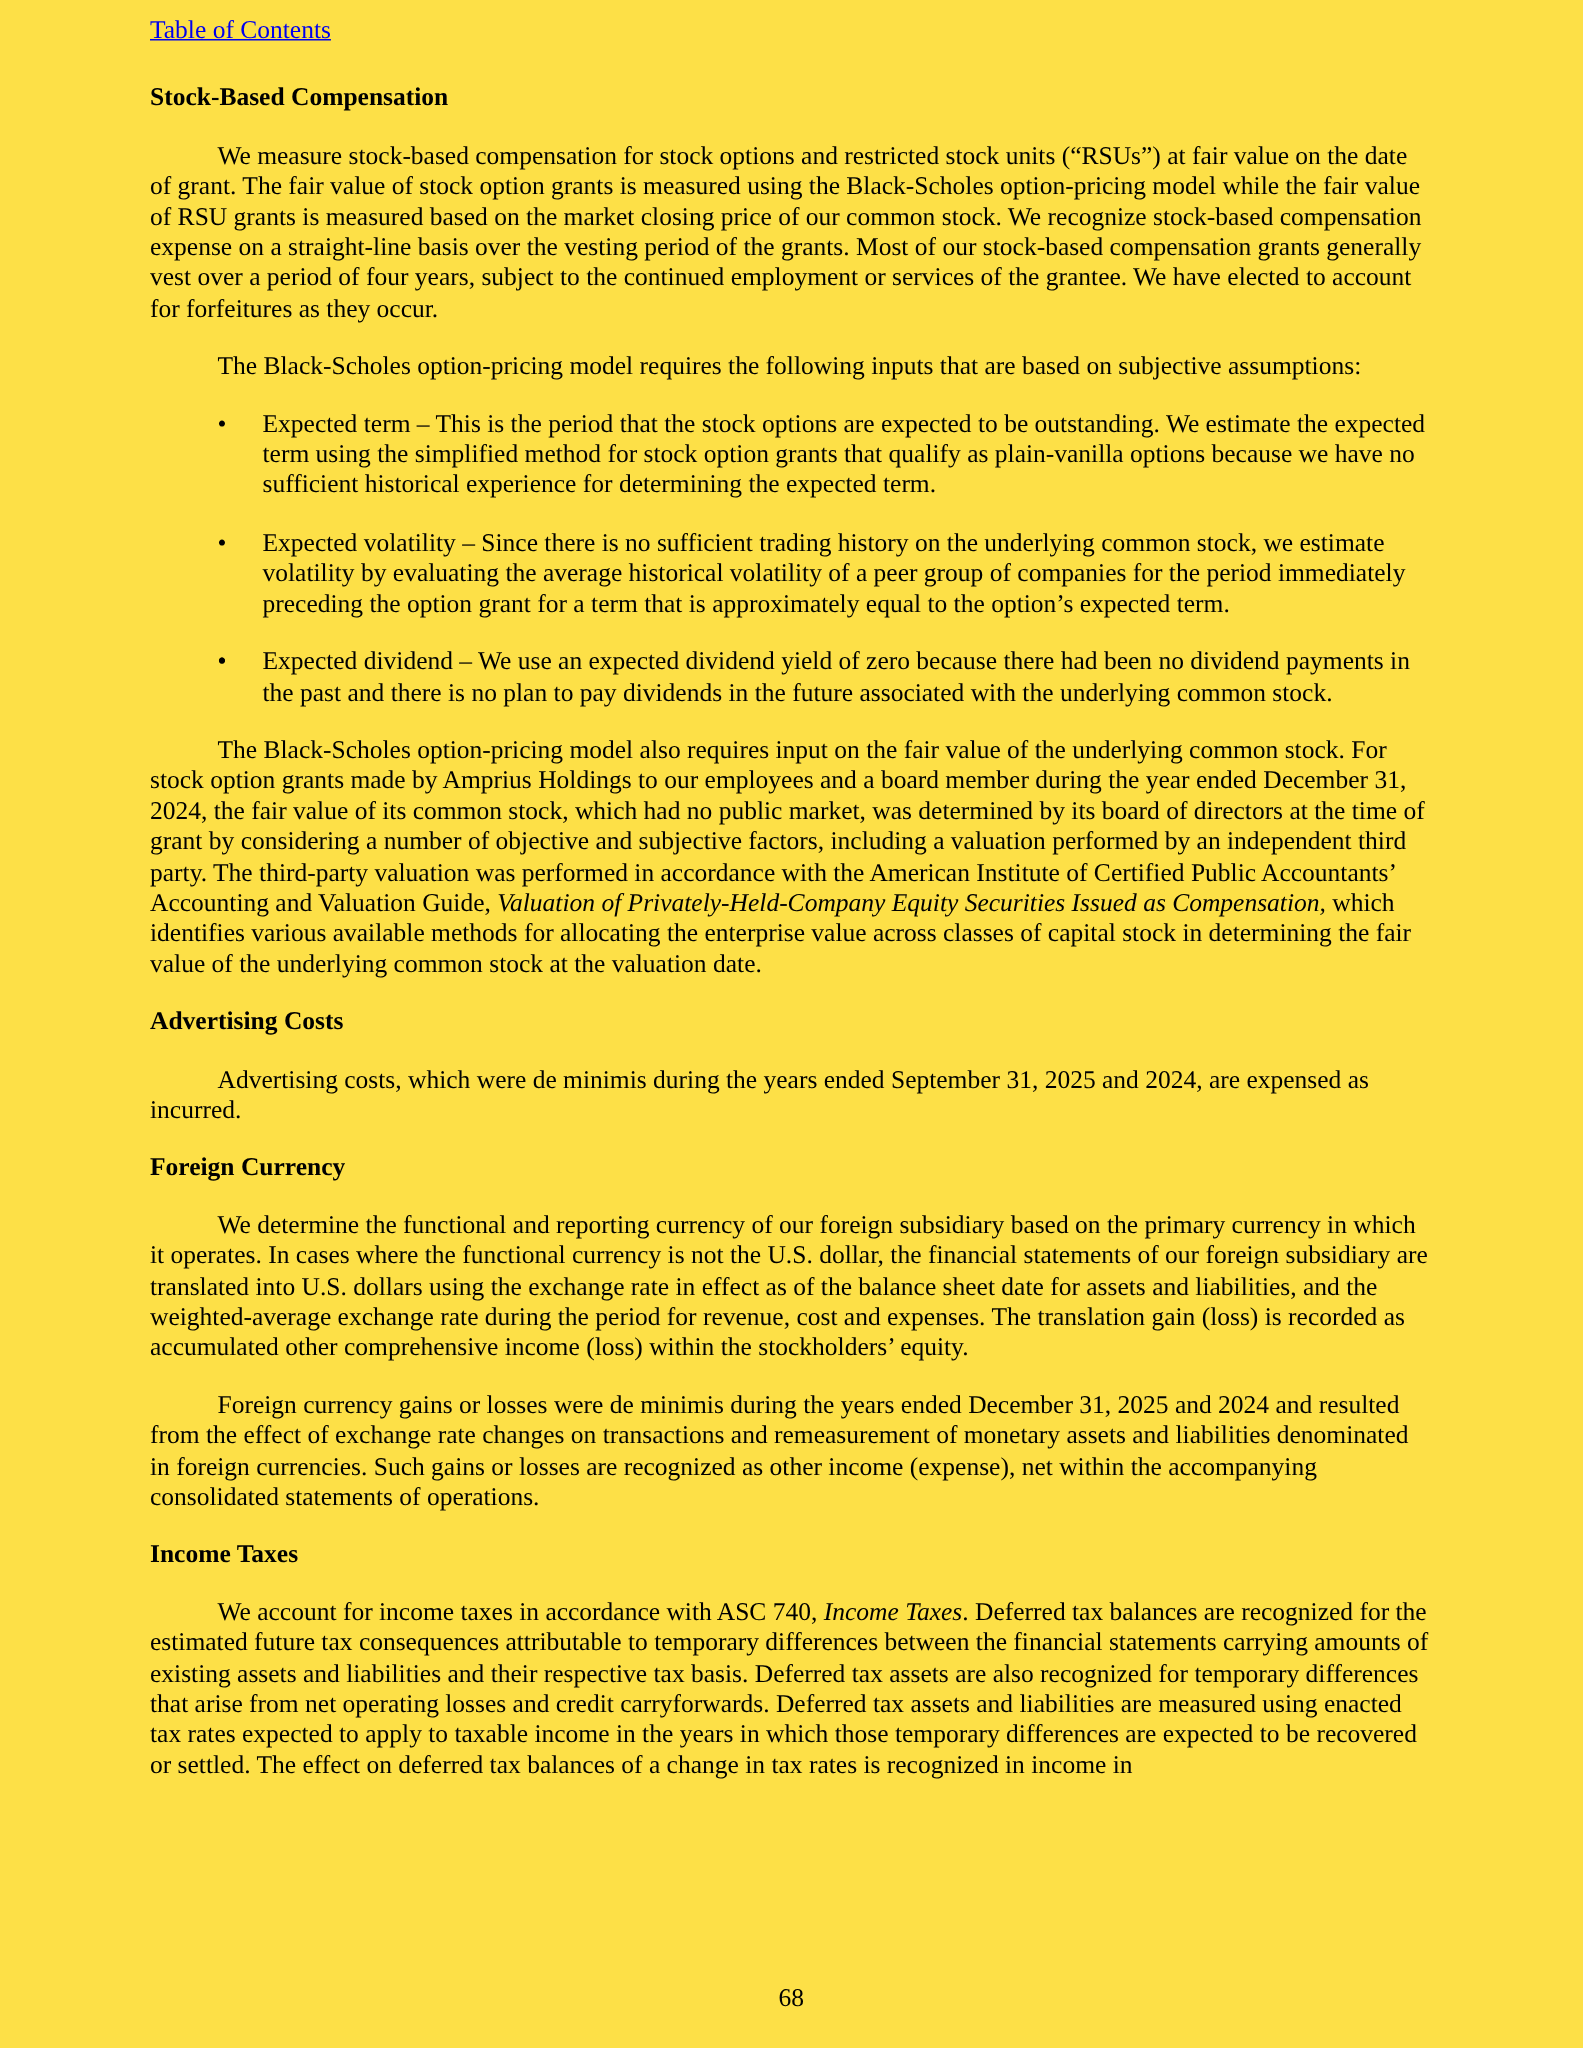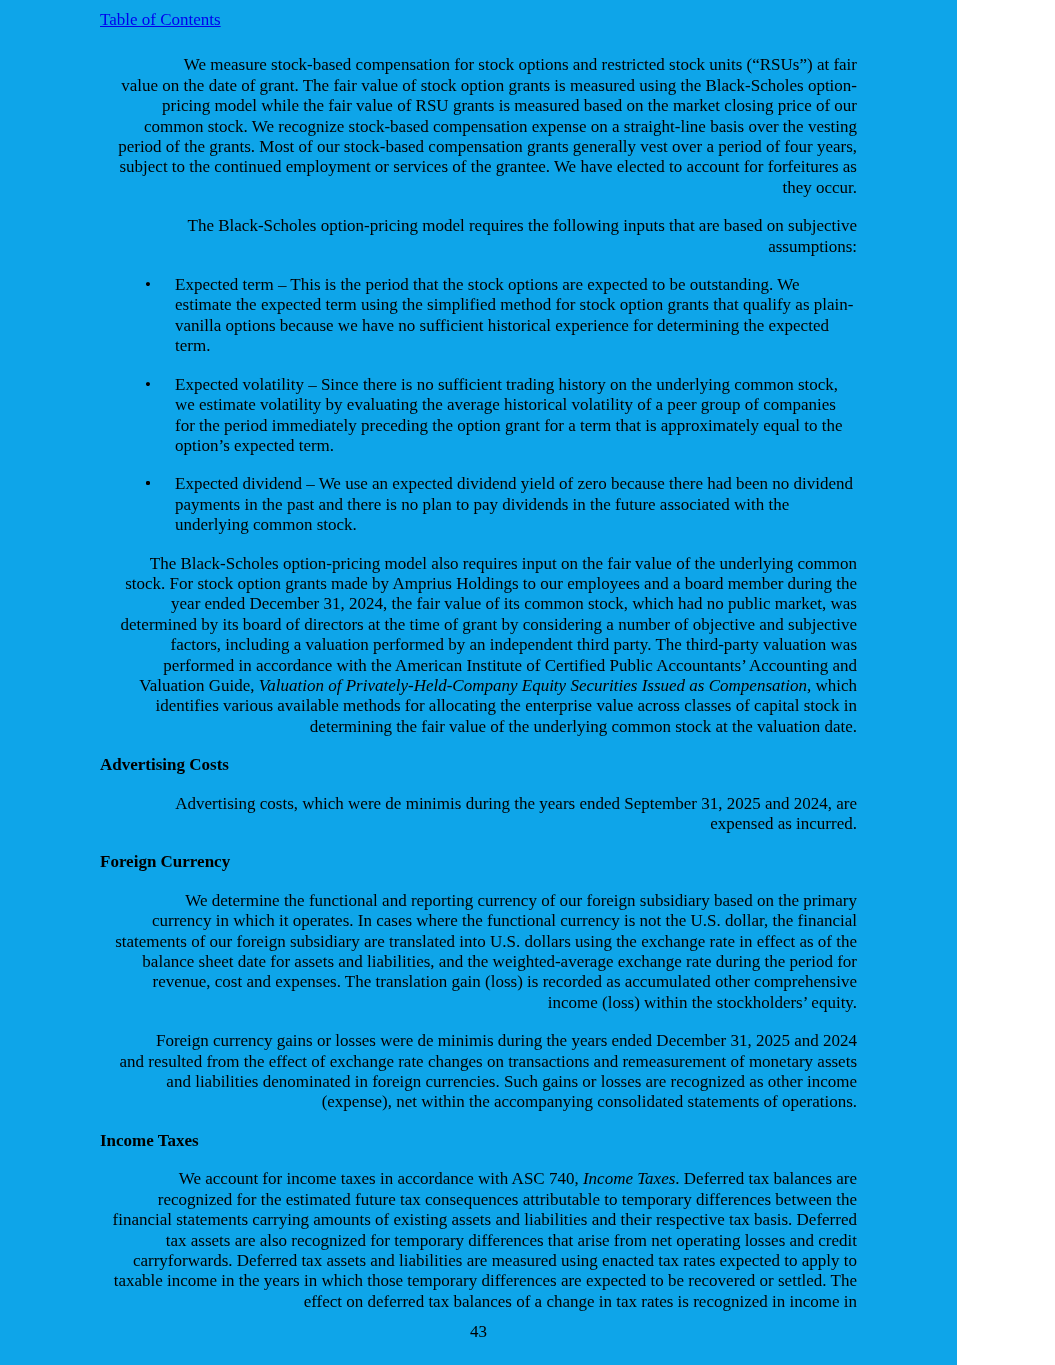--- a/index.html
+++ b/index.html
@@ -2,23 +2,23 @@
 <html><head>
 <meta charset="utf-8">
 <style>
   html, body {
     margin: 0;
     padding: 0;
     background: #ffffff;
   }
   .page {
     position: relative;
-    width: 957px;
+    width: 1055px;
     height: 1365px;
-    background: #0ea5e9;
+    background: #fde047;
     color: #000000;
     font-family: "Liberation Serif", "DejaVu Serif", serif;
     font-size: 17px;
     line-height: 20.4px;
     overflow: hidden;
   }
   .content {
     padding: 10px 100px 0 100px;
   }
   .nav {
@@ -31,21 +31,21 @@
   }
   h2.sec-heading {
     font-size: 17px;
     font-weight: bold;
     margin: 0 0 18px 0;
     line-height: 20.4px;
   }
   p.para {
     margin: 13px 0 18px 0;
     text-indent: 45px;
-    text-align: right;
+    text-align: left;
   }
   .bullet {
     position: relative;
     padding-left: 75px;
     margin: 0 0 18px 0;
   }
   .bullet .marker {
     position: absolute;
     left: 45px;
     top: 0;
@@ -64,20 +64,21 @@
 </head>
 <body>
 
 <div class="page">
   <div class="content">
 
     <div class="nav">
       <div><a href="#">Table of Contents</a></div>
     </div>
 
+    <h2 class="sec-heading">Stock-Based Compensation</h2>
 
     <p class="para">We measure stock-based compensation for stock options and restricted stock units (“RSUs”) at fair value on the date of grant. The fair value of stock option grants is measured using the Black-Scholes option-pricing model while the fair value of RSU grants is measured based on the market closing price of our common stock. We recognize stock-based compensation expense on a straight-line basis over the vesting period of the grants. Most of our stock-based compensation grants generally vest over a period of four years, subject to the continued employment or services of the grantee. We have elected to account for forfeitures as they occur.</p>
 
     <p class="para">The Black-Scholes option-pricing model requires the following inputs that are based on subjective assumptions:</p>
 
     <div class="bullet">
       <span class="marker">•</span>
       <span>Expected term – This is the period that the stock options are expected to be outstanding. We estimate the expected term using the simplified method for stock option grants that qualify as plain-vanilla options because we have no sufficient historical experience for determining the expected term.</span>
     </div>
 
@@ -106,14 +107,14 @@
     <p class="para">We determine the functional and reporting currency of our foreign subsidiary based on the primary currency in which it operates. In cases where the functional currency is not the U.S. dollar, the financial statements of our foreign subsidiary are translated into U.S. dollars using the exchange rate in effect as of the balance sheet date for assets and liabilities, and the weighted-average exchange rate during the period for revenue, cost and expenses. The translation gain (loss) is recorded as accumulated other comprehensive income (loss) within the stockholders’ equity.</p>
 
     <p class="para">Foreign currency gains or losses were de minimis during the years ended December 31, 2025 and 2024 and resulted from the effect of exchange rate changes on transactions and remeasurement of monetary assets and liabilities denominated in foreign currencies. Such gains or losses are recognized as other income (expense), net within the accompanying consolidated statements of operations.</p>
 
     <h2 class="sec-heading">Income Taxes</h2>
 
     <p class="para"><span>We account for income taxes in accordance with ASC 740, </span><span class="italic">Income Taxes</span><span>. Deferred tax balances are recognized for the estimated future tax consequences attributable to temporary differences between the financial statements carrying amounts of existing assets and liabilities and their respective tax basis. Deferred tax assets are also recognized for temporary differences that arise from net operating losses and credit carryforwards. Deferred tax assets and liabilities are measured using enacted tax rates expected to apply to taxable income in the years in which those temporary differences are expected to be recovered or settled. The effect on deferred tax balances of a change in tax rates is recognized in income in</span></p>
 
   </div>
 
-  <div class="footer">43</div>
+  <div class="footer">68</div>
 </div>
 
 </body></html>

